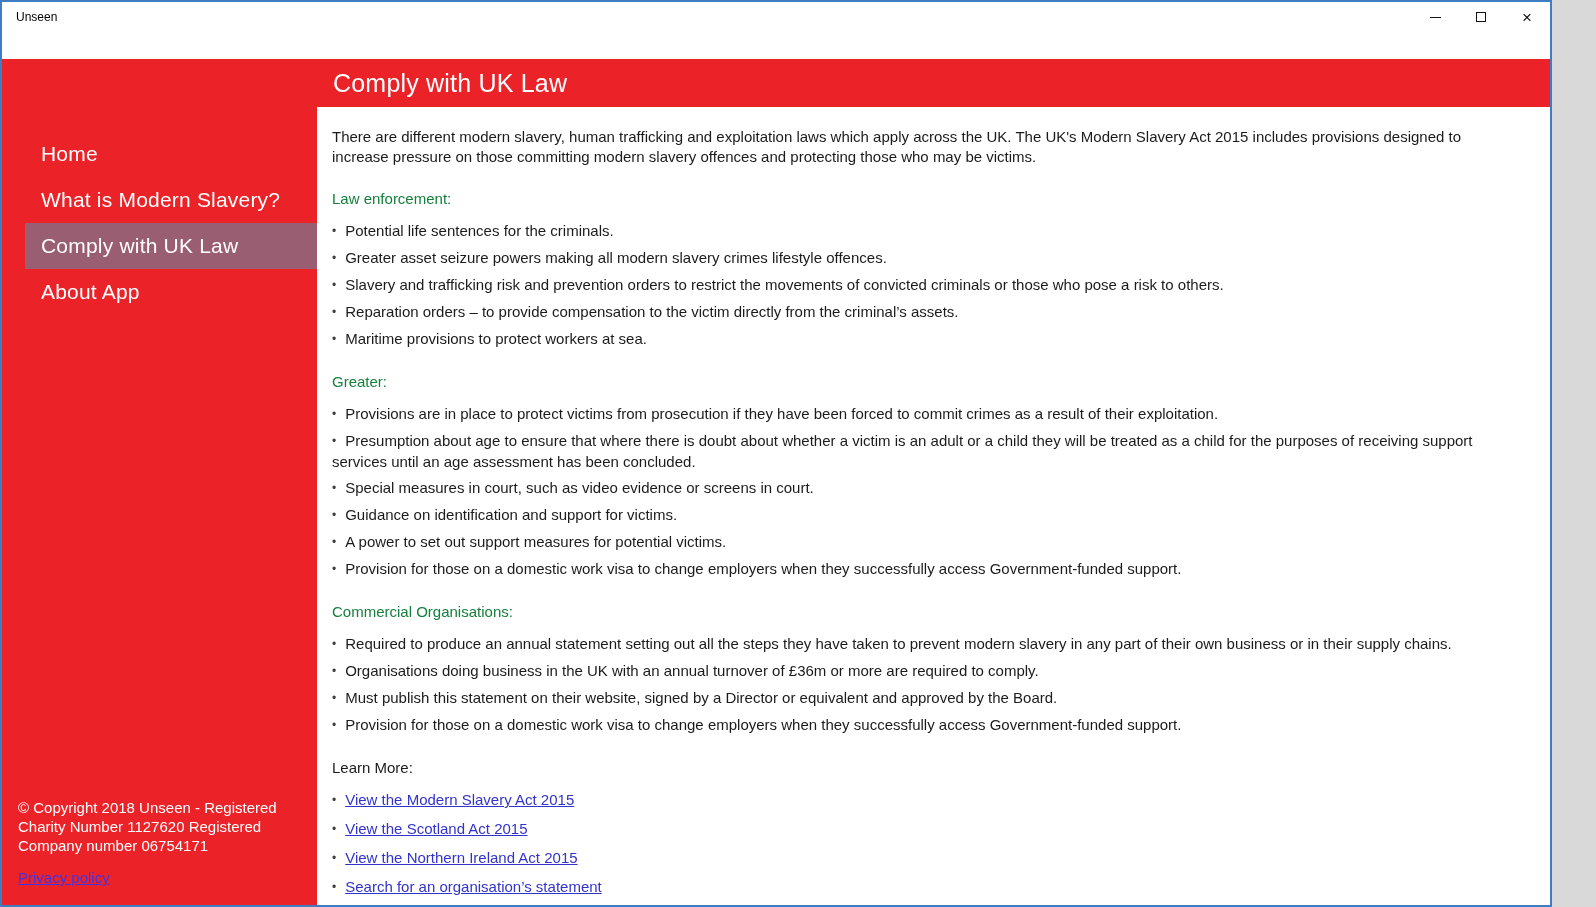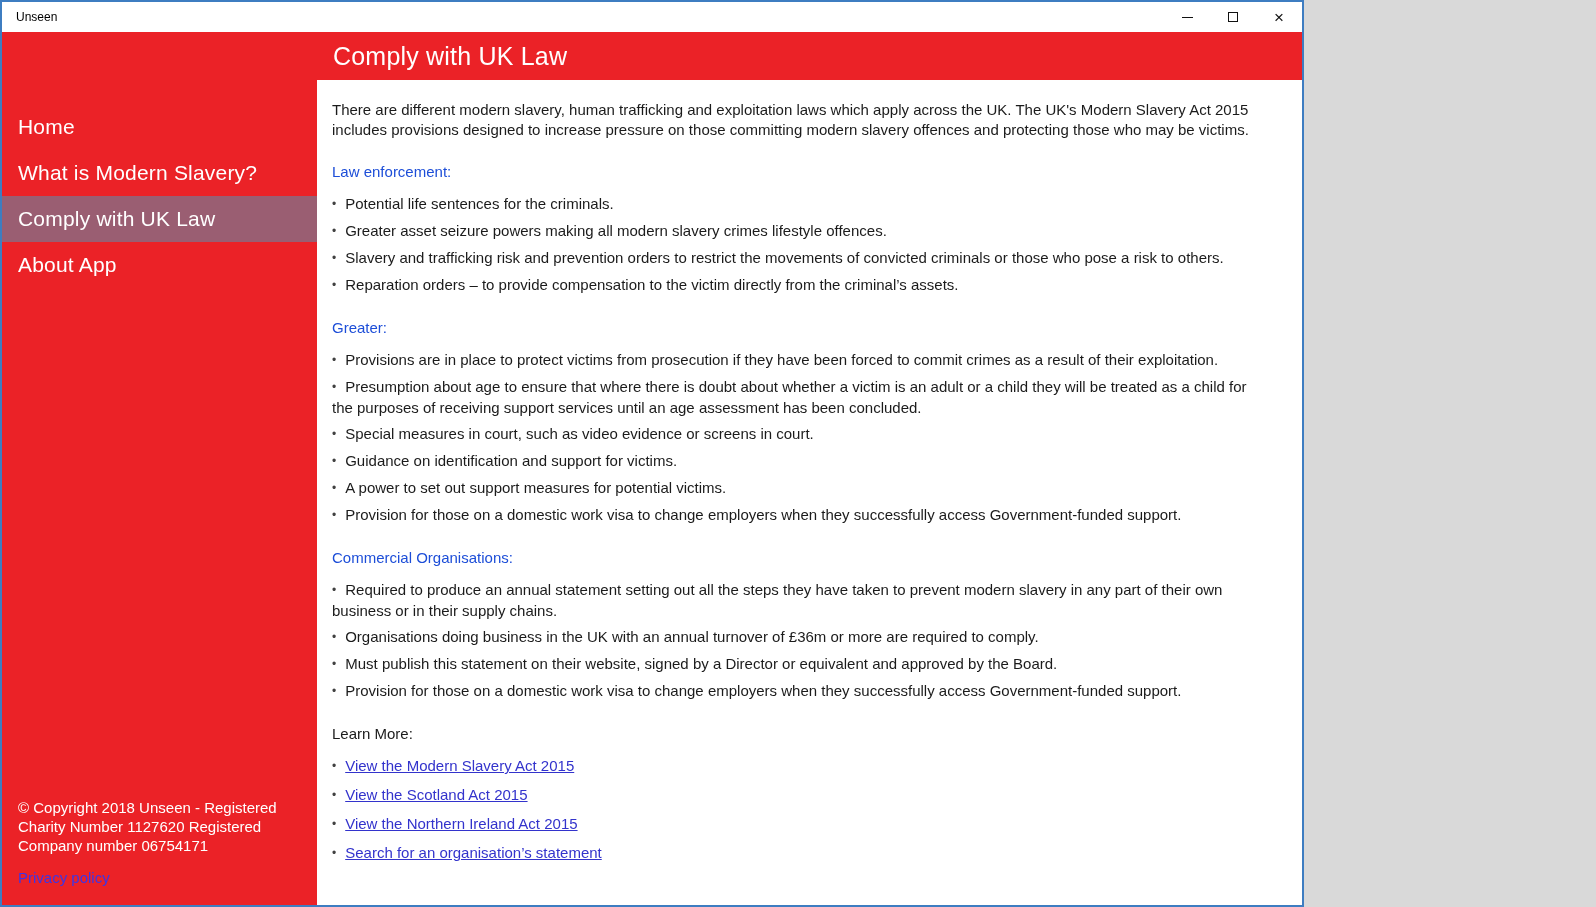--- a/index.html
+++ b/index.html
@@ -1,24 +1,24 @@
 <!DOCTYPE html>
 <html><head>
 <meta charset="utf-8">
 <style>
   * { box-sizing: border-box; margin: 0; padding: 0; }
   html, body { background: #d9d9d9; }
   body { font-family: "Liberation Sans", "DejaVu Sans", sans-serif; }
 
   .window {
-    width: 1304px; height: 907px;
+    width: 1552px; height: 907px;
     border: 2px solid #3E7DC1;
     background: #ffffff;
     display: flex; flex-direction: column;
-    position: relative; overflow: hidden;
+    position: relative; overflow: hidden; gap: 27px;
   }
 
   
   .titlebar {
     height: 30px; flex: 0 0 30px;
     background: #ffffff;
     display: flex; align-items: center;
   }
   .titlebar-title {
     padding-left: 14px; font-size: 12px; color: #000000;
@@ -37,21 +37,21 @@
   
   .app { flex: 1; display: flex; min-height: 0; }
 
   
   .sidebar {
     width: 315px; flex: 0 0 315px;
     background: #EB2227;
     color: #ffffff;
     display: flex; flex-direction: column;
   }
-  .nav { margin-top: 72px; }
+  .nav { margin-top: 72px; padding-left: 23px; }
   .nav-item {
     height: 46px;
     display: flex; align-items: center;
     padding-left: 16px;
     font-size: 21px; font-weight: 400;
     color: #ffffff;
     cursor: default;
     letter-spacing: 0.2px;
   }
   .nav-item.selected { background: #9A5E72; }
@@ -61,20 +61,21 @@
     padding: 0 16px 18px 16px;
   }
   .copyright {
     font-size: 15px; line-height: 19px; color: #ffffff;
   }
   .privacy-link {
     display: inline-block;
     margin-top: 14px;
     font-size: 15px;
     color: #3D35E6;
+    text-decoration: underline;
     cursor: pointer;
   }
 
   
   .content { flex: 1; display: flex; flex-direction: column; background: #ffffff; min-width: 0; }
   .content-header {
     height: 48px; flex: 0 0 48px;
     background: #EB2227;
     color: #ffffff;
     display: flex; align-items: center;
@@ -87,21 +88,21 @@
     padding: 20px 46px 0 15px;
     font-size: 15px; line-height: 20px;
     color: #1B1B1B;
   }
   .intro { margin-bottom: 22px; }
 
   .section-heading {
     font-size: 15px; font-weight: 400;
     margin: 22px 0 12px 0;
   }
-  .section-heading.red { color: #1d4ed8; }
+  .section-heading.red { color: #15803d; }
   .section-heading.dark { color: #1B1B1B; }
 
   ul.bullets { list-style: none; }
   ul.bullets li {
     margin-bottom: 6px;
   }
   ul.bullets li::before {
     content: "\2022";
     color: #404040;
     font-size: 12px;
@@ -166,20 +167,21 @@
 
         <p class="intro">There are different modern slavery, human trafficking and exploitation laws which apply across the UK. The UK's Modern Slavery Act 2015 includes provisions designed to increase pressure on those committing modern slavery offences and protecting those who may be victims.</p>
 
         <div>
           <h2 class="section-heading red">Law enforcement:</h2>
           <ul class="bullets">
             <li>Potential life sentences for the criminals.</li>
             <li>Greater asset seizure powers making all modern slavery crimes lifestyle offences.</li>
             <li>Slavery and trafficking risk and prevention orders to restrict the movements of convicted criminals or those who pose a risk to others.</li>
             <li>Reparation orders – to provide compensation to the victim directly from the criminal’s assets.</li>
+            <li>Maritime provisions to protect workers at sea.</li>
           </ul>
         </div>
 
         <div>
           <h2 class="section-heading red">Greater:</h2>
           <ul class="bullets">
             <li>Provisions are in place to protect victims from prosecution if they have been forced to commit crimes as a result of their exploitation.</li>
             <li>Presumption about age to ensure that where there is doubt about whether a victim is an adult or a child they will be treated as a child for the purposes of receiving support services until an age assessment has been concluded.</li>
             <li>Special measures in court, such as video evidence or screens in court.</li>
             <li>Guidance on identification and support for victims.</li>

